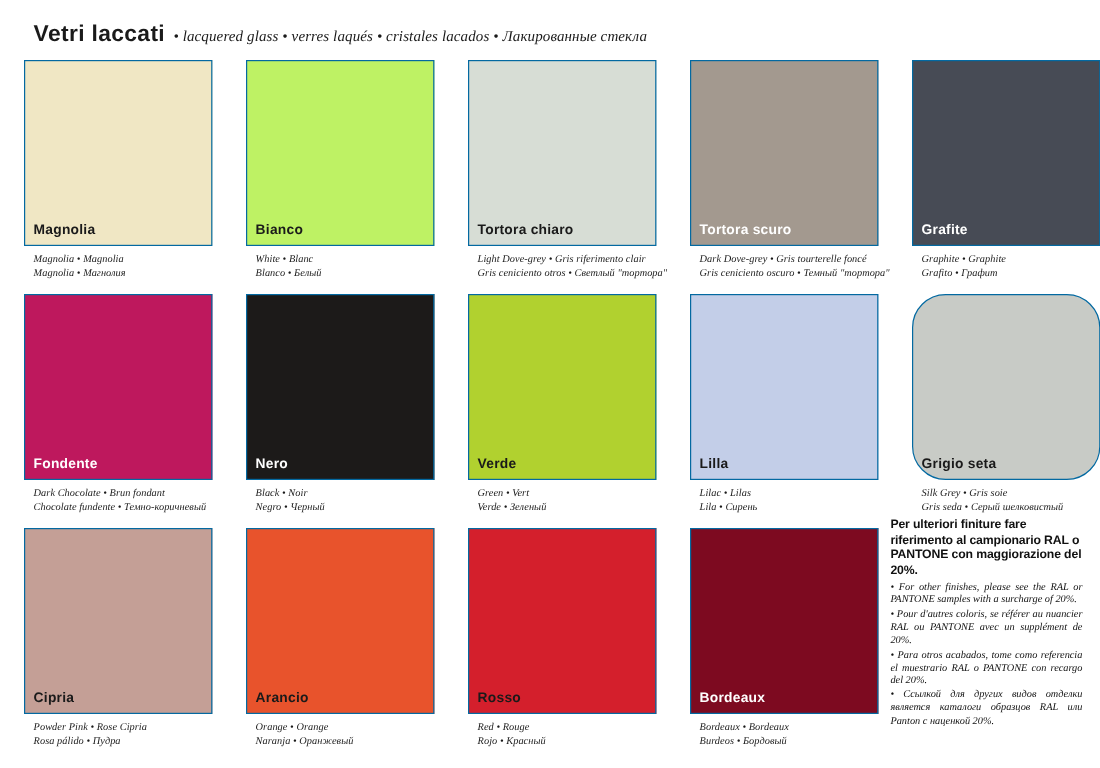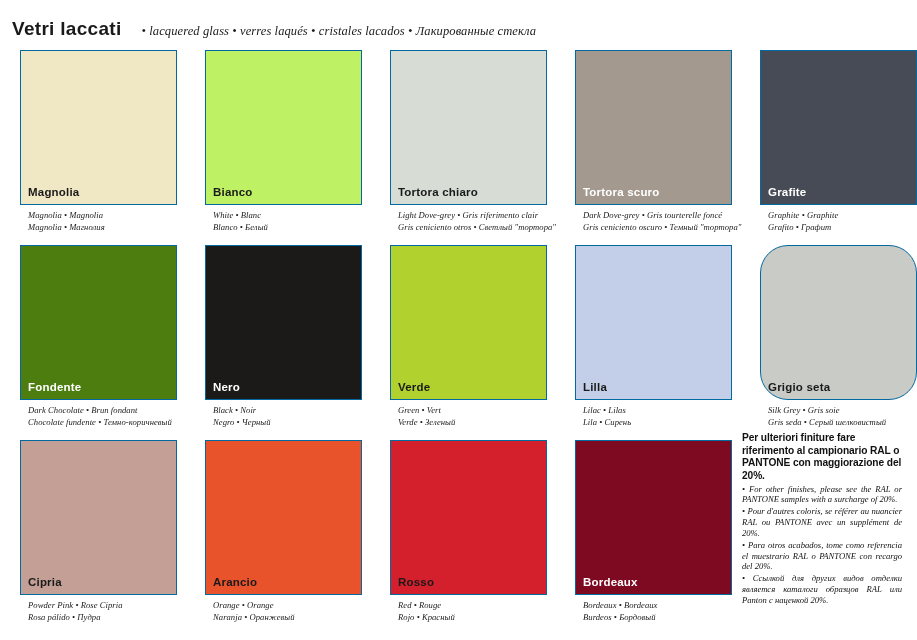--- a/index.html
+++ b/index.html
@@ -11,25 +11,24 @@
   }
   #page {
     position: relative;
     width: 917px; height: 640px;
     background: #ffffff;
   }
 
   
   #header {
     position: absolute;
-    left: 12px; top: 18px;
+    left: 28px; top: 18px;
     display: flex;
     align-items: baseline;
     white-space: nowrap;
-    gap: 13px;
   }
   #header .title-main {
     font-family: "Liberation Sans", sans-serif;
     font-size: 19px;
     font-weight: bold;
     letter-spacing: 0.3px;
     color: #1a1a1a;
   }
   #header .title-sub {
     font-family: "Liberation Serif", serif;
@@ -167,21 +166,21 @@
       <div class="swatch" style="background-color: rgb(71, 75, 85);">
         <span class="swatch-name light">Grafite</span>
       </div>
       <div class="trans">
         <div>Graphite • Graphite</div>
         <div>Grafito • Графит</div>
       </div>
     </div>
 
     <div class="cell">
-      <div class="swatch" style="background-color: #4d7c0f;">
+      <div class="swatch" style="background-color: #be185d;">
         <span class="swatch-name light">Fondente</span>
       </div>
       <div class="trans">
         <div>Dark Chocolate • Brun fondant</div>
         <div>Chocolate fundente • Темно-коричневый</div>
       </div>
     </div>
 
     <div class="cell">
       <div class="swatch" style="background-color: rgb(28, 26, 25);">

